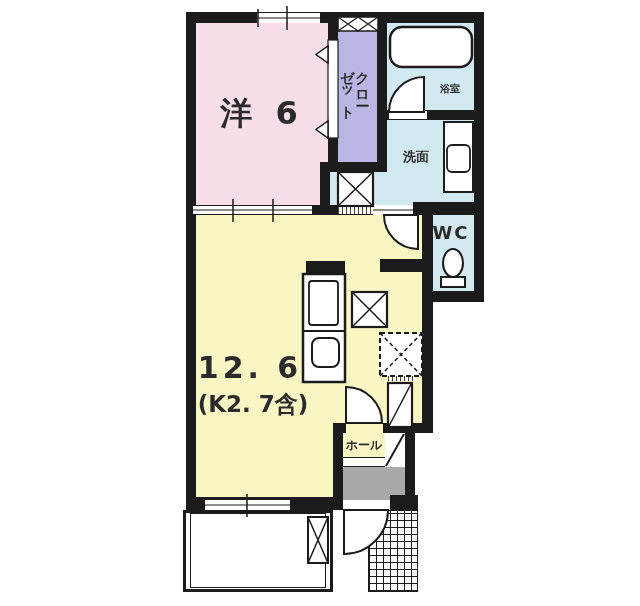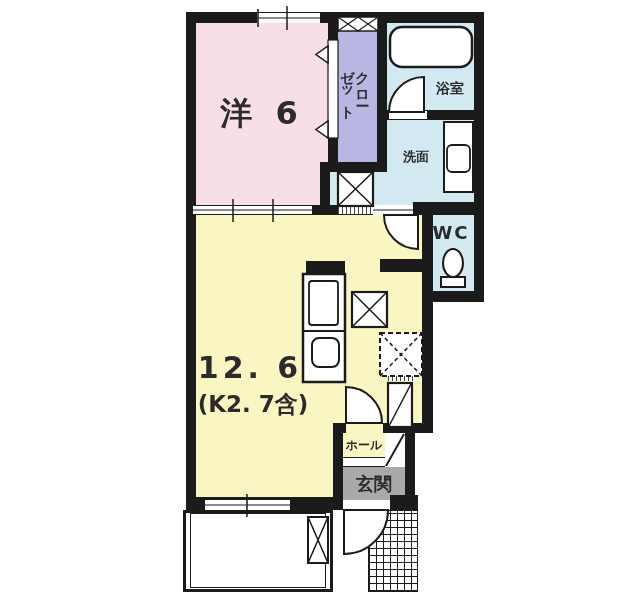--- a/index.html
+++ b/index.html
@@ -134,26 +134,25 @@
       <path d="M233,199 L233,222 M273,199 L273,222" stroke-width="1.5" fill="none"></path>
       <path d="M373,210 L413,210" stroke-width="1" fill="none"></path>
     </g>
   </svg>
 
   <div class="lbl" style="left:196px;top:23px;width:132px;height:182px;font-size:32px;letter-spacing:6px;">洋 6</div>
 
   <div class="vtxt" style="left:354px;top:62px;font-size:14px;">クロー</div>
   <div class="vtxt" style="left:339px;top:60px;font-size:14px;">ゼット</div>
 
-  <div class="lbl" style="left:420px;top:79px;width:60px;height:20px;font-size:14px;">浴室</div>
+  <div class="lbl" style="left:420px;top:79px;width:60px;height:20px;font-size:10px;">浴室</div>
 
   <div class="lbl" style="left:386px;top:147px;width:60px;height:20px;font-size:13px;">洗面</div>
 
   <div class="lbl" style="left:421px;top:222px;width:60px;height:20px;font-size:18px;letter-spacing:2px;">WC</div>
 
   <div class="lbl" style="left:180px;top:351px;width:140px;height:32px;font-size:30px;letter-spacing:4px;">12. 6</div>
   <div class="lbl" style="left:173px;top:391px;width:160px;height:26px;font-size:23px;">(K2. 7含)</div>
 
   <div class="lbl" style="left:343px;top:433px;width:42px;height:24px;font-size:12px;">ホール</div>
 
-  <div class="lbl" style="left:343px;top:467px;width:62px;height:33px;font-size:18px;">玄関</div>
 
 </div>
 
 </body></html>

